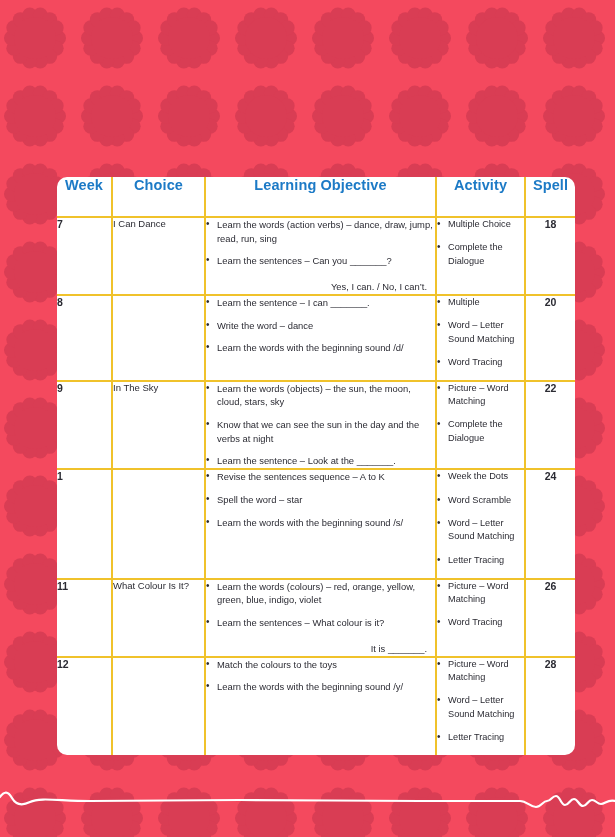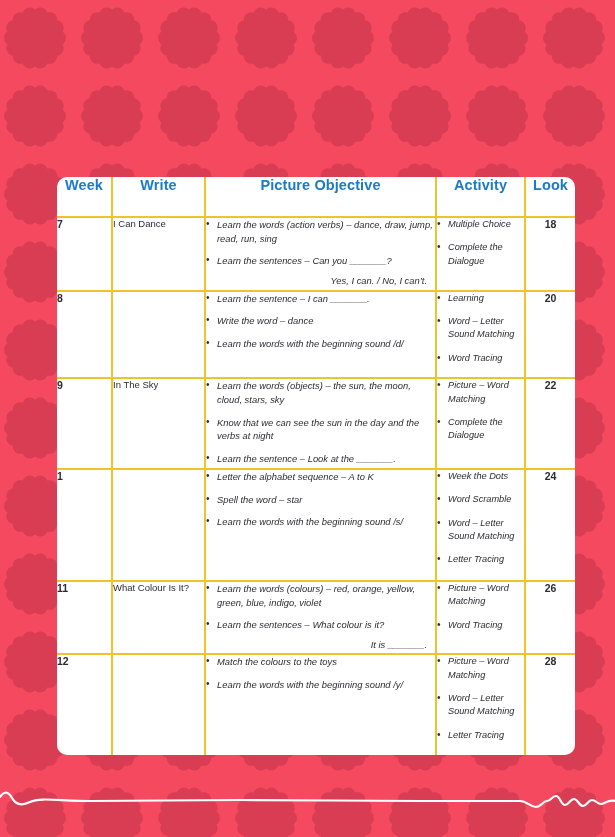--- a/index.html
+++ b/index.html
@@ -113,36 +113,35 @@
     margin: 0;
     padding: 0;
   }
   ul.bullets li {
     position: relative;
     padding-left: 11px;
     margin-bottom: 9px;
     font-size: 9.3px;
     line-height: 1.45;
     color: #2b2b33;
-    font-style: italic;
   }
   ul.bullets li:last-child { margin-bottom: 0; }
   ul.bullets li::before {
     content: "\2022";
     position: absolute;
     left: 0;
     top: -1px;
     font-size: 10px;
     color: #2b2b33;
   }
   ul.bullets li .cont {
     display: block;
     text-align: right;
     padding-right: 8px;
-    margin-top: 6px;
+    margin-top: 12px;
   }
 
   td.c-objective ul.bullets li { font-size: 9.4px; }
   td.c-activity ul.bullets li { font-size: 9.2px; margin-bottom: 10px; }
 </style>
 </head>
 <body>
 
 <div id="bg-pattern">
     <div class="flower" style="left: 4px; top: 7px;">
@@ -1835,24 +1834,24 @@
     <colgroup>
       <col style="width:55px">
       <col style="width:93px">
       <col style="width:231px">
       <col style="width:89px">
       <col style="width:50px">
     </colgroup>
     <thead>
       <tr>
         <th>Week</th>
-        <th>Write</th>
-        <th>Picture Objective</th>
+        <th>Choice</th>
+        <th>Learning Objective</th>
         <th>Activity</th>
-        <th>Look</th>
+        <th>Spell</th>
       </tr>
     </thead>
     <tbody id="table-body">
         <tr>
           <td class="c-week">7</td>
           <td class="c-theme">I Can Dance</td>
           <td class="c-objective">
             <ul class="bullets">
               <li>Learn the words (action verbs) – dance, draw, jump, read, run, sing</li>
               <li>Learn the sentences – Can you _______?<span class="cont">Yes, I can. / No, I can’t.</span></li>
@@ -1871,21 +1870,21 @@
           <td class="c-theme"></td>
           <td class="c-objective">
             <ul class="bullets">
               <li>Learn the sentence – I can _______.</li>
               <li>Write the word – dance</li>
               <li>Learn the words with the beginning sound /d/</li>
             </ul>
           </td>
           <td class="c-activity">
             <ul class="bullets">
-              <li>Learning</li>
+              <li>Multiple</li>
               <li>Word – Letter Sound Matching</li>
               <li>Word Tracing</li>
             </ul>
           </td>
           <td class="c-page">20</td>
         </tr>
         <tr>
           <td class="c-week">9</td>
           <td class="c-theme">In The Sky</td>
           <td class="c-objective">
@@ -1901,21 +1900,21 @@
               <li>Complete the Dialogue</li>
             </ul>
           </td>
           <td class="c-page">22</td>
         </tr>
         <tr>
           <td class="c-week">1</td>
           <td class="c-theme"></td>
           <td class="c-objective">
             <ul class="bullets">
-              <li>Letter the alphabet sequence – A to K</li>
+              <li>Revise the sentences sequence – A to K</li>
               <li>Spell the word – star</li>
               <li>Learn the words with the beginning sound /s/</li>
             </ul>
           </td>
           <td class="c-activity">
             <ul class="bullets">
               <li>Week the Dots</li>
               <li>Word Scramble</li>
               <li>Word – Letter Sound Matching</li>
               <li>Letter Tracing</li>

